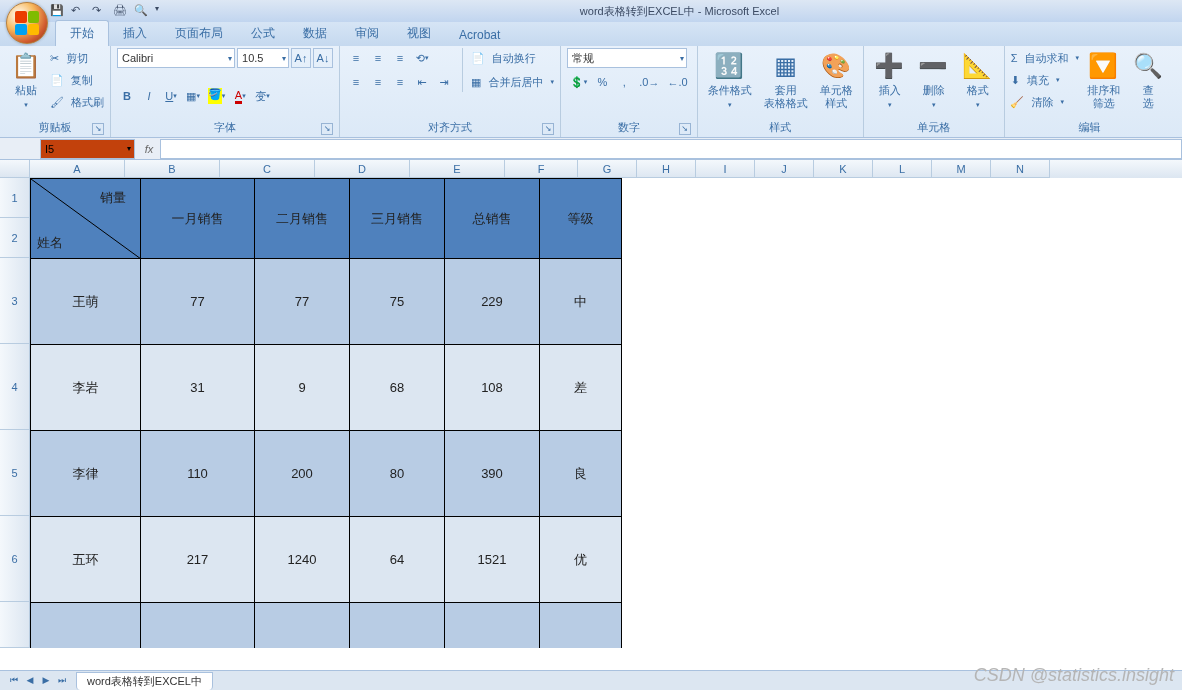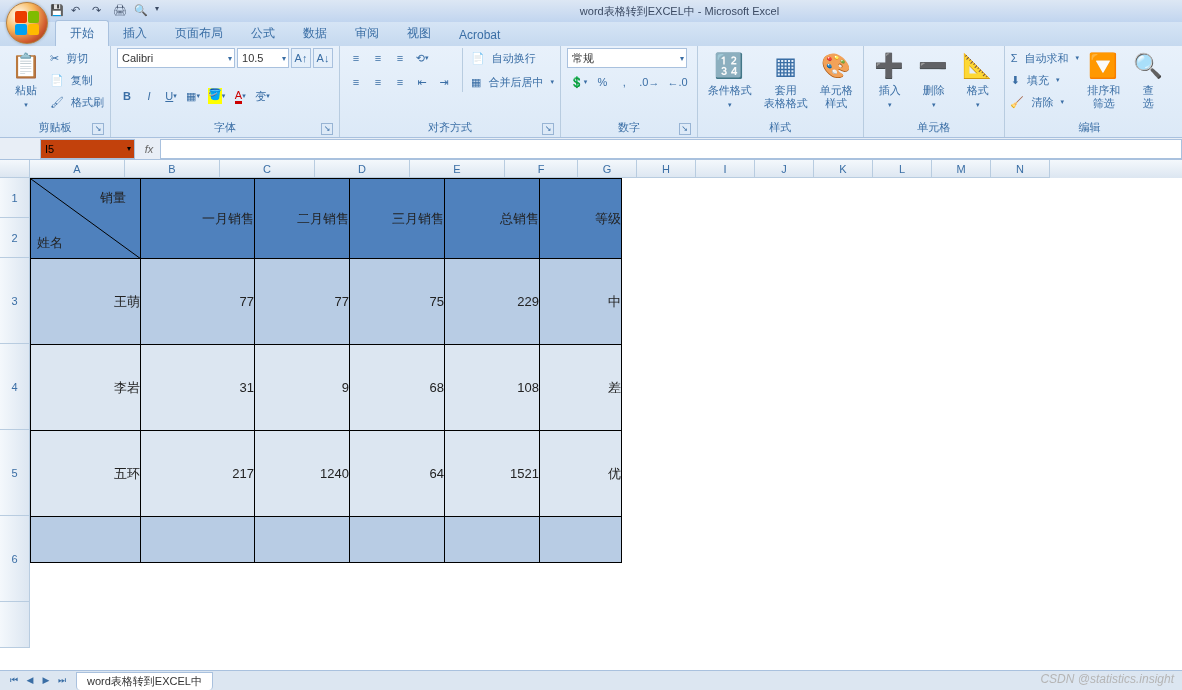--- a/index.html
+++ b/index.html
@@ -53,34 +53,34 @@
 .corner { width:30px; border-right:1px solid #b8cce0; border-bottom:1px solid #b8cce0; background:linear-gradient(#f4f8fc,#dce6f1);}
 .ch { border-right:1px solid #b8cce0; border-bottom:1px solid #b8cce0; text-align:center; line-height:18px;}
 .ch.wide{width:95px;} .ch.f{width:73px;} .ch.nar{width:59px;}
 
 .grid-body { display:flex; height:470px; }
 .row-headers { width:30px; display:flex; flex-direction:column; }
 .rh { border-right:1px solid #b8cce0; border-bottom:1px solid #b8cce0; background:linear-gradient(90deg,#f4f8fc,#dce6f1); text-align:center; font-size:11px; color:#3a6ea5; display:flex; align-items:center; justify-content:center;}
 
 .cells { position:relative; }
 .data-table { border-collapse:collapse; }
-.data-table td { border:1px solid #000; text-align:right; font-size:13px; color:#222; vertical-align:middle; }
+.data-table td { border:1px solid #000; text-align:center; font-size:13px; color:#222; vertical-align:middle; }
 .hdr-cell { background:#4f81bd; color:#fff; font-size:13px; font-weight:normal;}
 .diag { background:#4f81bd; color:#fff; position:relative; padding:0;}
 .diag .top{position:absolute; top:10px; right:14px;}
 .diag .bot{position:absolute; bottom:6px; left:6px;}
 .r-dark td{background:#b8cce4;} .r-light td{background:#dce6f1;}
 
 
 .sheet-bar { position:absolute; bottom:0; left:0; right:0; height:20px; background:#dce6f1; border-top:1px solid #a9c1de; display:flex; align-items:center; font-size:11px;}
 .nav-btns { display:flex; margin:0 6px;}
 .nav-btns span{width:16px; text-align:center; color:#3a6ea5; cursor:pointer; font-size:9px;}
 .sheet-tab { background:#fff; border:1px solid #a9c1de; border-bottom:none; padding:1px 10px; border-radius:0 0 4px 4px; color:#333;}
 
-.watermark { position:absolute; right:8px; bottom:4px; color:#b5b5b5; font-size:12px; font-style:italic;}
+.watermark { position:absolute; right:8px; bottom:4px; color:#b5b5b5; font-size:18px; font-style:italic;}
 </style>
 </head>
 <body>
 
 <div class="office-btn">
   <div class="logo">
       <div class="l1"></div>
       <div class="l2"></div>
       <div class="l3"></div>
       <div class="l4"></div>
@@ -333,20 +333,28 @@
           <td>中</td>
         </tr>
         <tr class="r-light" style="height:86px;">
           <td>李岩</td>
           <td>31</td>
           <td>9</td>
           <td>68</td>
           <td>108</td>
           <td>差</td>
         </tr>
+        <tr class="r-dark" style="height:86px;">
+          <td>李律</td>
+          <td>110</td>
+          <td>200</td>
+          <td>80</td>
+          <td>390</td>
+          <td>良</td>
+        </tr>
         <tr class="r-light" style="height:86px;">
           <td>五环</td>
           <td>217</td>
           <td>1240</td>
           <td>64</td>
           <td>1521</td>
           <td>优</td>
         </tr>
         <tr class="r-dark" style="height:46px;">
           <td></td>

